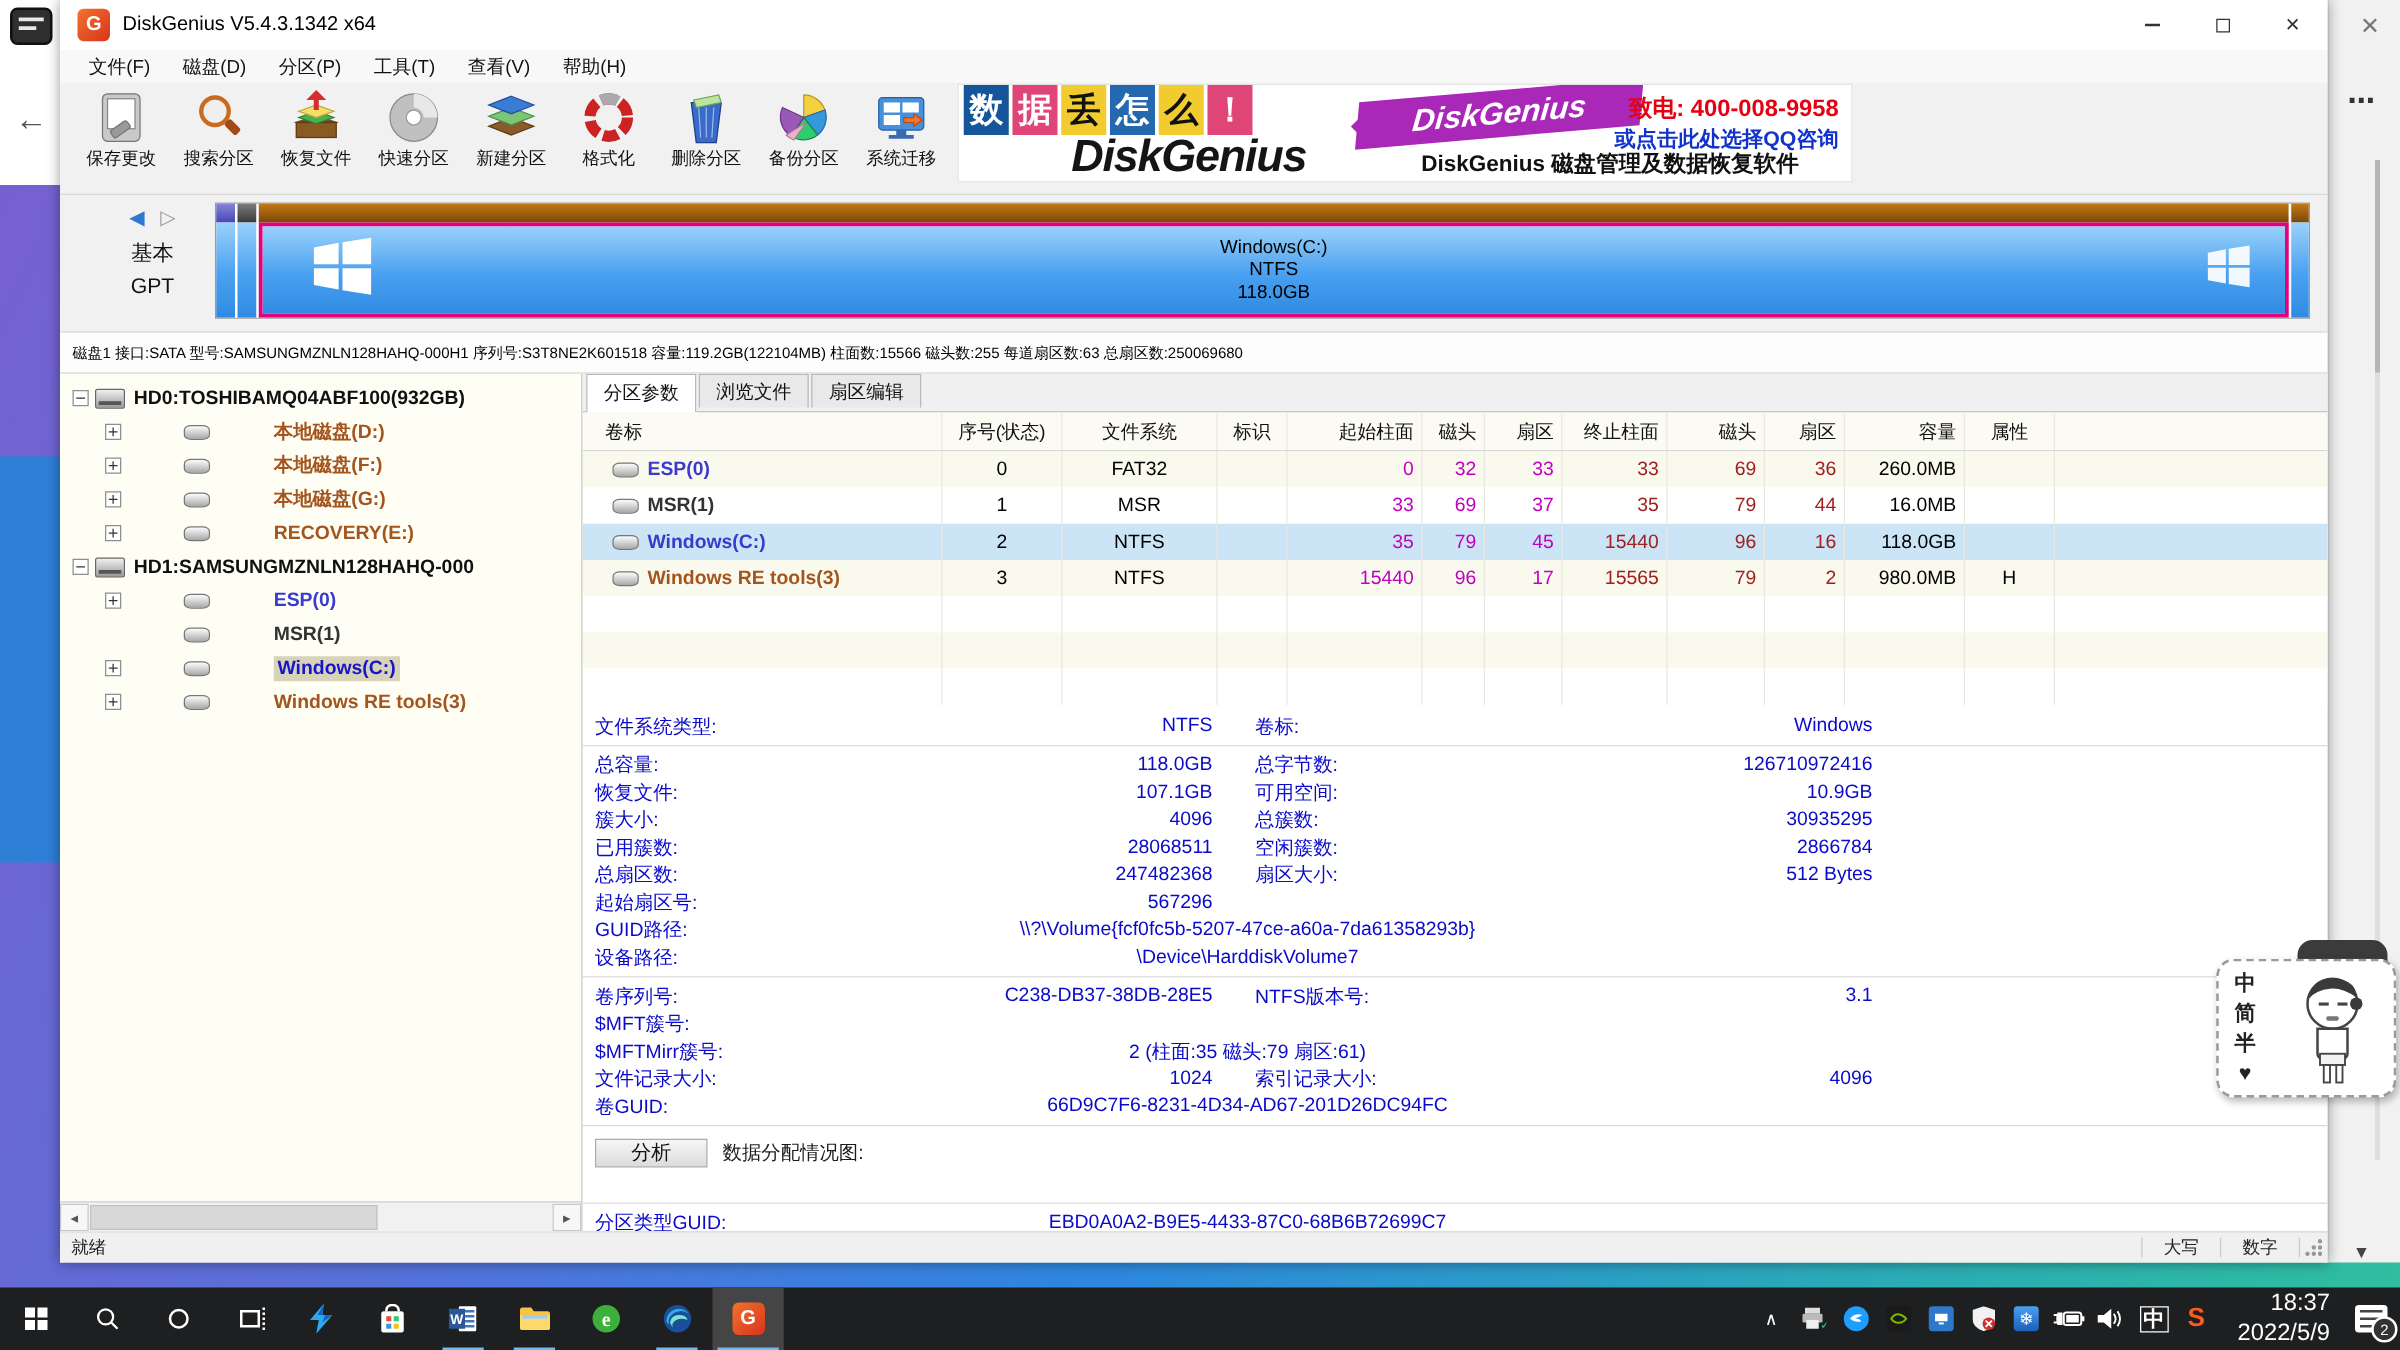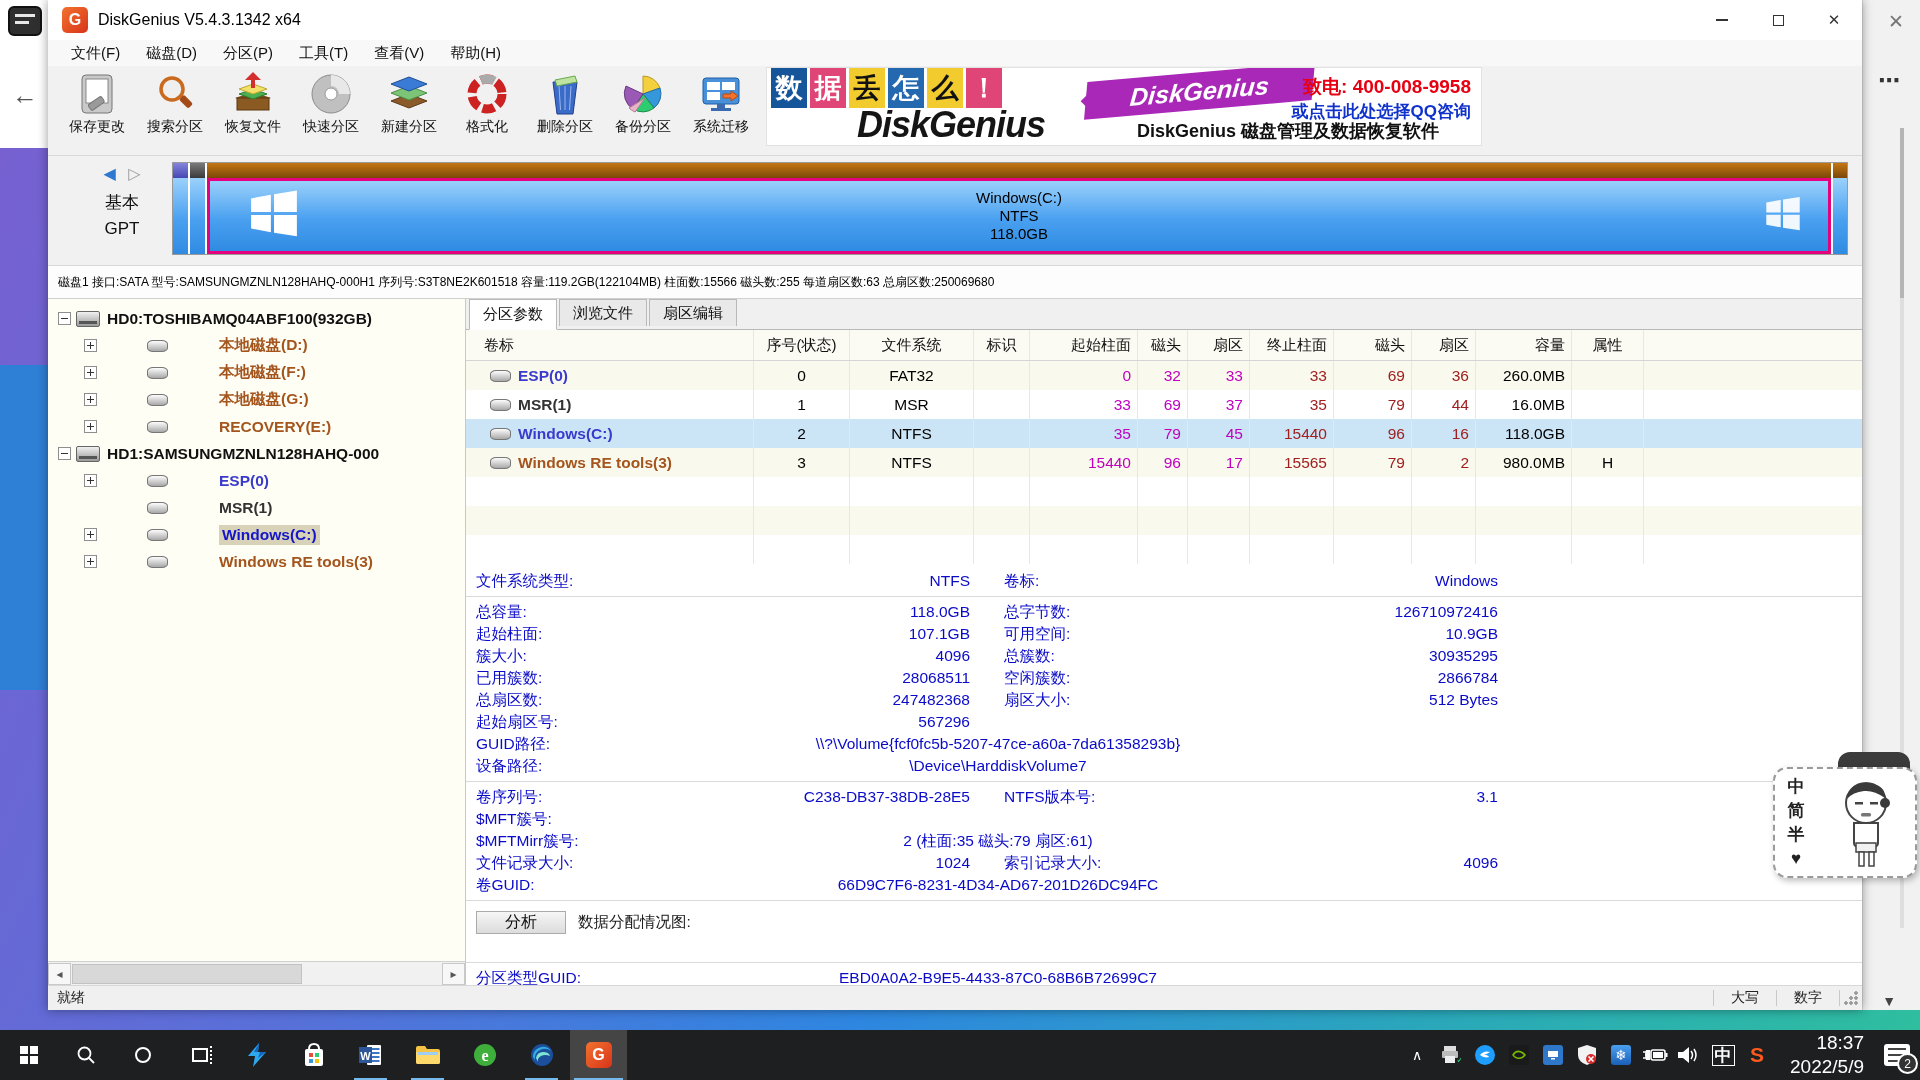--- a/index.html
+++ b/index.html
@@ -597,21 +597,21 @@
               <span class="dv2">Windows</span>
           </div>
           <div class="dsep"></div>
           <div class="drow">
             <span class="dl1">总容量:</span>
               <span class="dv1">118.0GB</span>
             <span class="dl2">总字节数:</span>
               <span class="dv2">126710972416</span>
           </div>
           <div class="drow">
-            <span class="dl1">起始柱面:</span>
+            <span class="dl1">恢复文件:</span>
               <span class="dv1">107.1GB</span>
             <span class="dl2">可用空间:</span>
               <span class="dv2">10.9GB</span>
           </div>
           <div class="drow">
             <span class="dl1">簇大小:</span>
               <span class="dv1">4096</span>
             <span class="dl2">总簇数:</span>
               <span class="dv2">30935295</span>
           </div>

